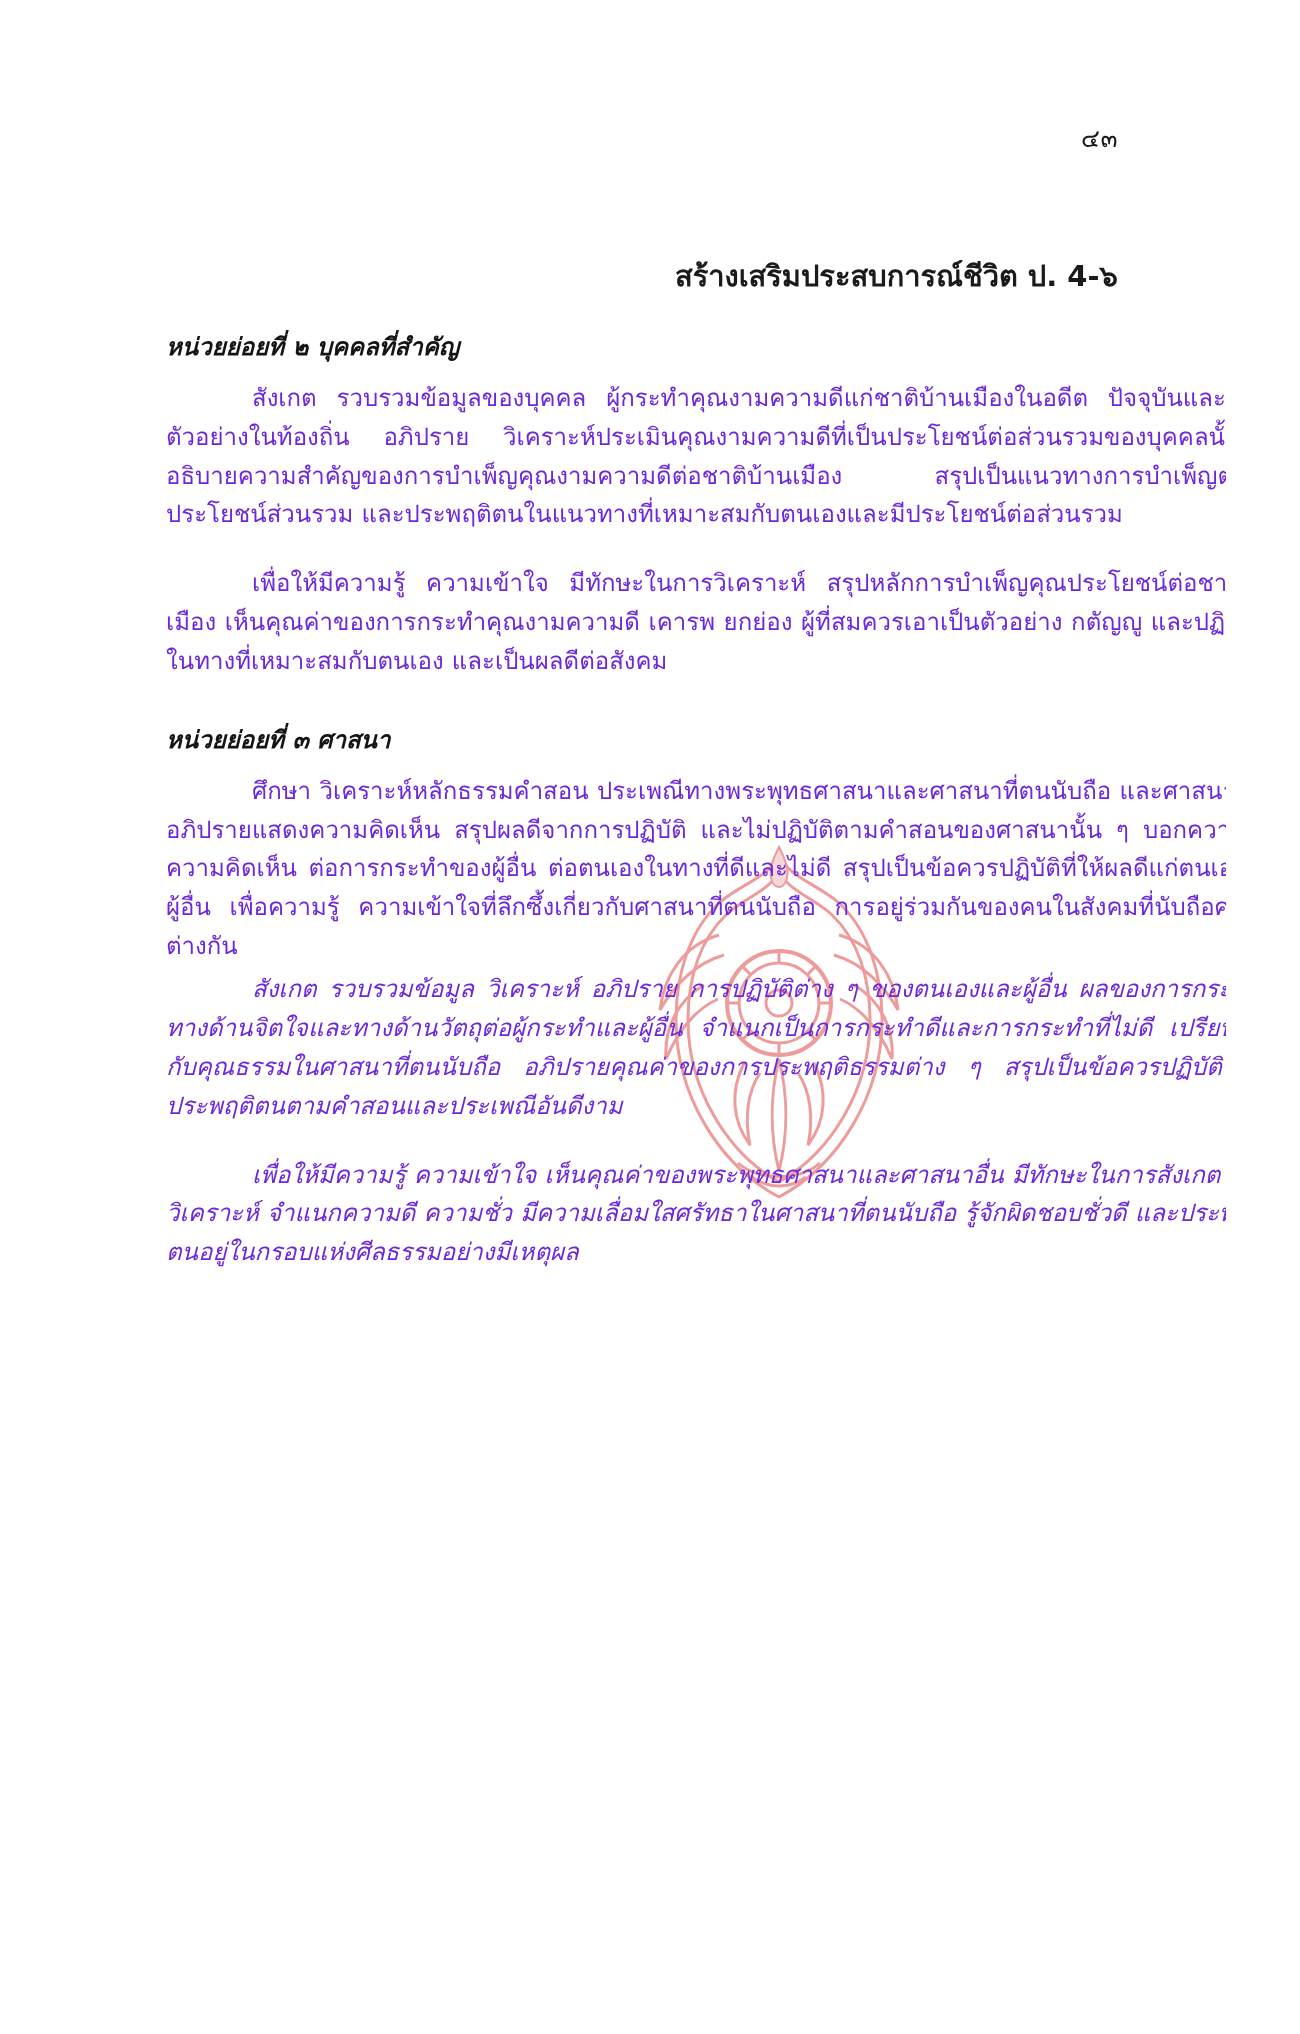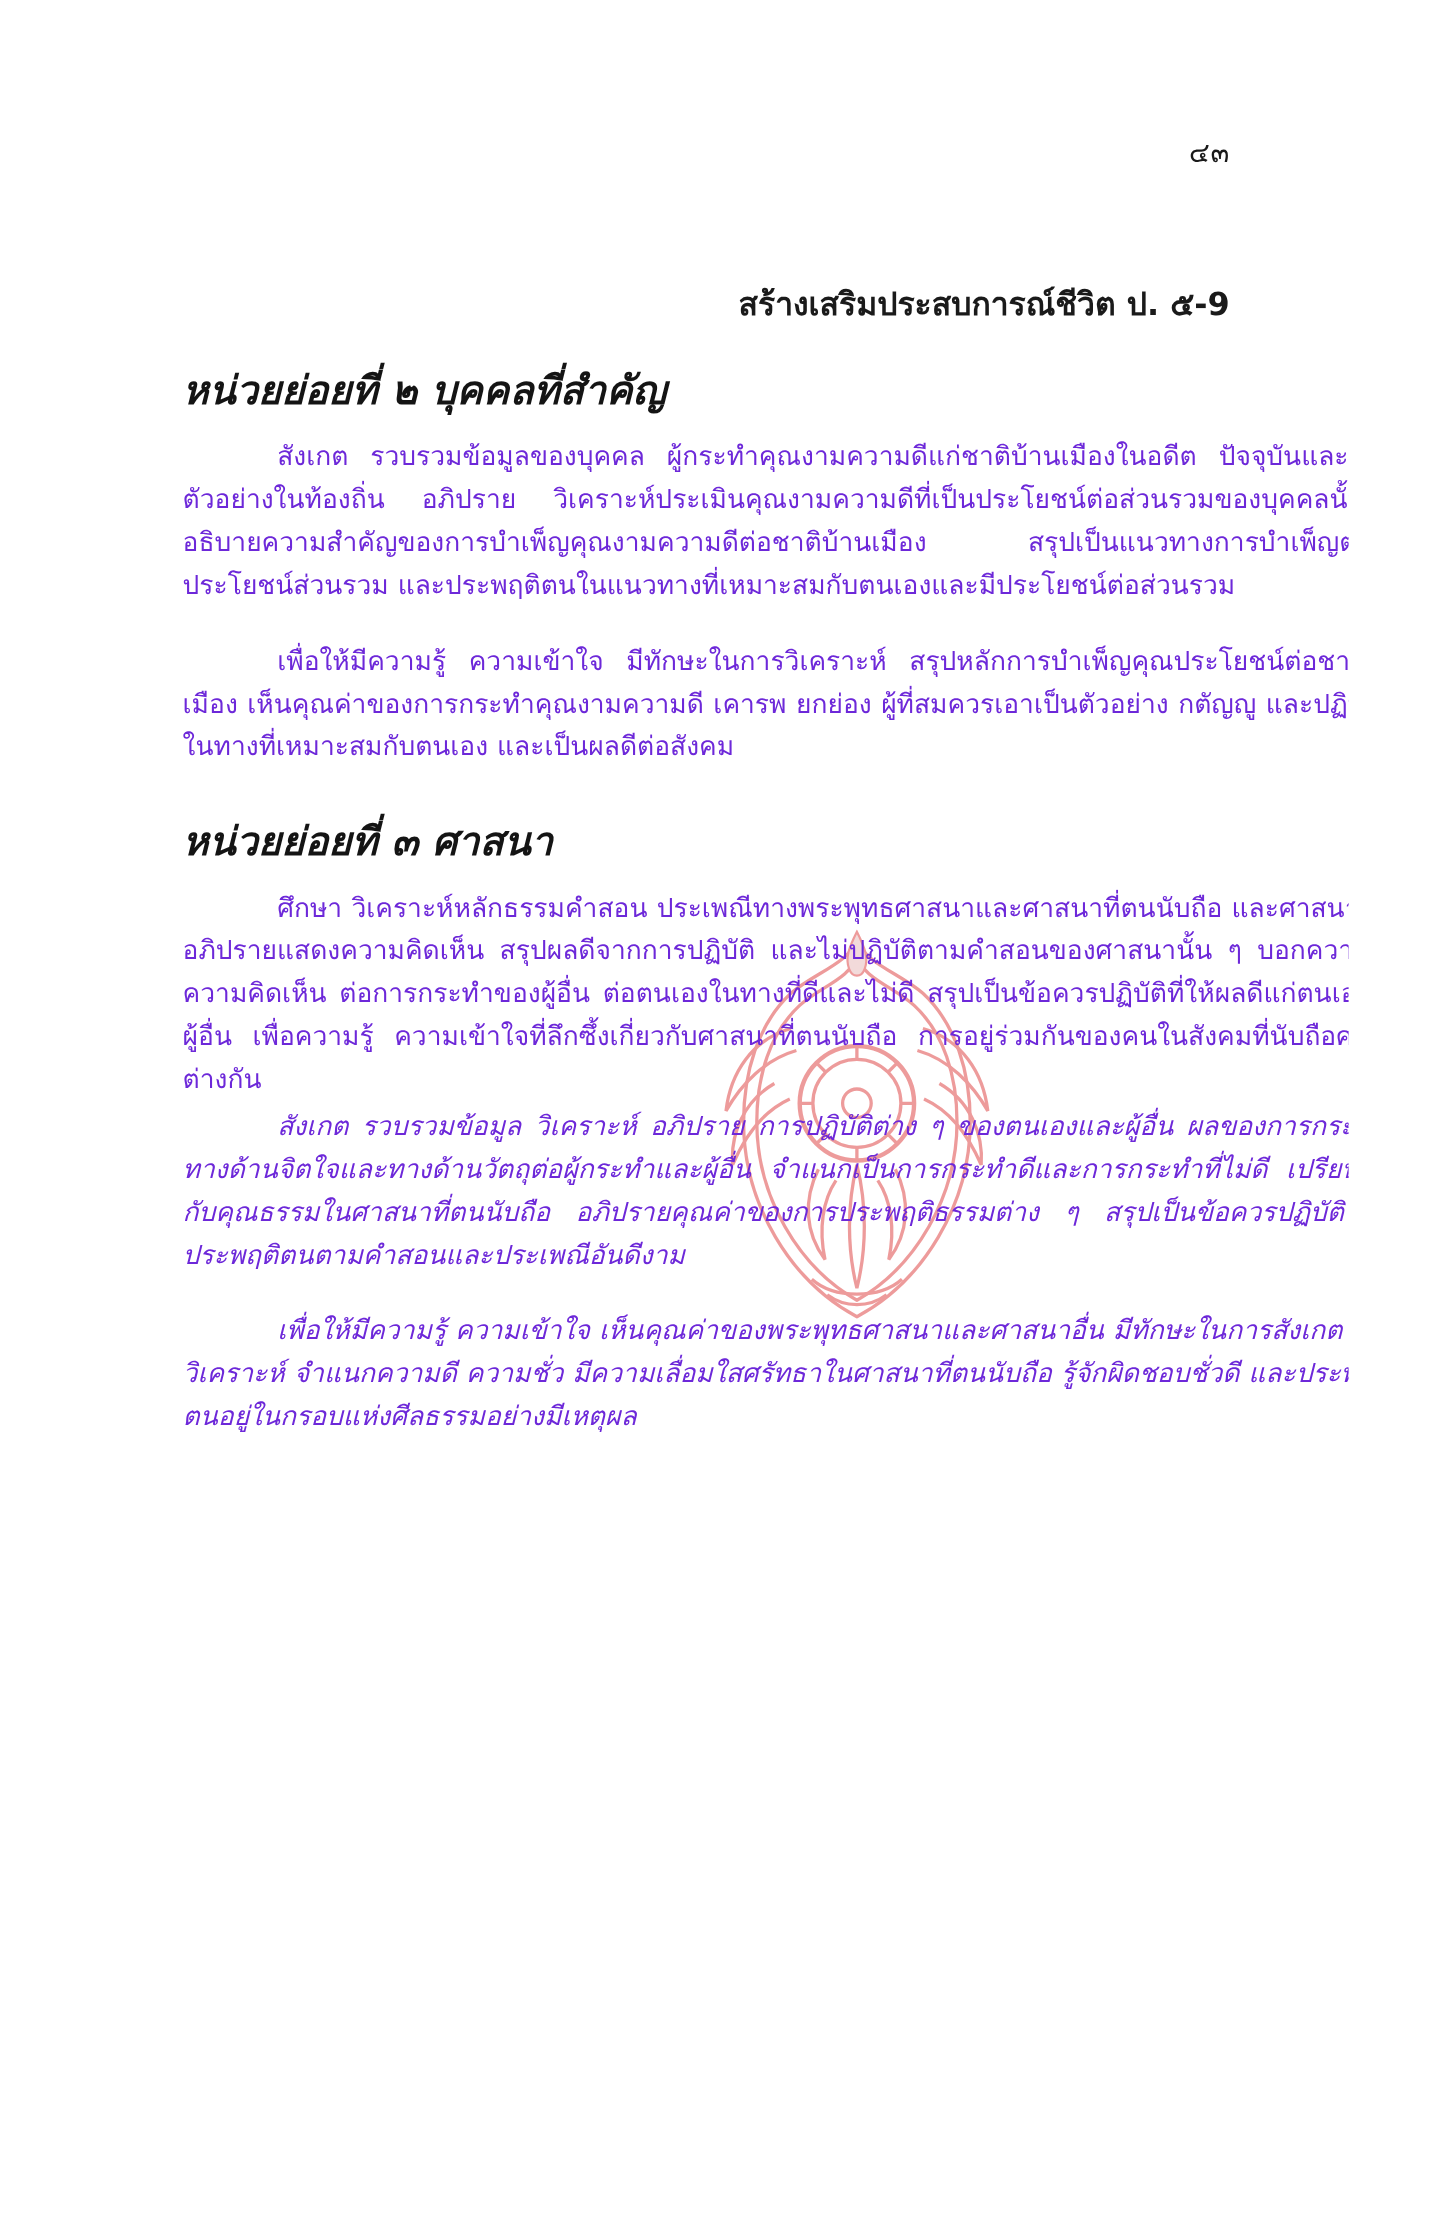--- a/index.html
+++ b/index.html
@@ -51,21 +51,21 @@
     color: #1a1a1a;
     white-space: nowrap;
   }
   .body-block {
     position: absolute;
     left: 92px;
     top: 330px;
     width: 1122px;
   }
   h2.sub-head {
-    font-size: 36px;
+    font-size: 24px;
     font-weight: bold;
     font-style: italic;
     margin: 0 0 14px 0;
     padding: 0;
     color: #141414;
     line-height: 1.45;
   }
   h2.sub-head.second {
     margin-top: 42px;
   }
@@ -120,21 +120,21 @@
       <path d="M180 218 C 194 246, 192 276, 174 300 C 180 272, 176 246, 164 228"></path>
       <path d="M145 214 C 136 250, 136 290, 145 326 C 154 290, 154 250, 145 214 Z"></path>
 
       <path d="M104 318 C 124 336, 166 336, 186 318"></path>
       <path d="M118 332 C 134 344, 156 344, 172 332"></path>
     </g>
   </svg>
 
   <div class="content">
     <div class="folio">๔๓</div>
-    <div class="running-head">สร้างเสริมประสบการณ์ชีวิต ป. ๕-9</div>
+    <div class="running-head">สร้างเสริมประสบการณ์ชีวิต ป. 4-๖</div>
 
     <div class="body-block">
 
       <h2 class="sub-head">หน่วยย่อยที่ ๒  บุคคลที่สำคัญ</h2>
       <p class="para">สังเกต  รวบรวมข้อมูลของบุคคล  ผู้กระทำคุณงามความดีแก่ชาติบ้านเมืองในอดีต ปัจจุบันและบุคคลตัวอย่างในท้องถิ่น  อภิปราย  วิเคราะห์ประเมินคุณงามความดีที่เป็นประโยชน์ต่อส่วนรวมของบุคคลนั้น ๆ อธิบายความสำคัญของการบำเพ็ญคุณงามความดีต่อชาติบ้านเมือง  สรุปเป็นแนวทางการบำเพ็ญตนเพื่อประโยชน์ส่วนรวม  และประพฤติตนในแนวทางที่เหมาะสมกับตนเองและมีประโยชน์ต่อส่วนรวม</p>
       <p class="para spaced">เพื่อให้มีความรู้  ความเข้าใจ  มีทักษะในการวิเคราะห์  สรุปหลักการบำเพ็ญคุณประโยชน์ต่อชาติบ้านเมือง  เห็นคุณค่าของการกระทำคุณงามความดี  เคารพ  ยกย่อง  ผู้ที่สมควรเอาเป็นตัวอย่าง กตัญญู และปฏิบัติตนในทางที่เหมาะสมกับตนเอง  และเป็นผลดีต่อสังคม</p>
 
       <h2 class="sub-head second">หน่วยย่อยที่ ๓  ศาสนา</h2>
       <p class="para">ศึกษา  วิเคราะห์หลักธรรมคำสอน   ประเพณีทางพระพุทธศาสนาและศาสนาที่ตนนับถือ และศาสนาอื่น ๆ อภิปรายแสดงความคิดเห็น  สรุปผลดีจากการปฏิบัติ  และไม่ปฏิบัติตามคำสอนของศาสนานั้น ๆ บอกความรู้สึก  ความคิดเห็น  ต่อการกระทำของผู้อื่น  ต่อตนเองในทางที่ดีและไม่ดี  สรุปเป็นข้อควรปฏิบัติที่ให้ผลดีแก่ตนเองและผู้อื่น  เพื่อความรู้  ความเข้าใจที่ลึกซึ้งเกี่ยวกับศาสนาที่ตนนับถือ  การอยู่ร่วมกันของคนในสังคมที่นับถือศาสนาต่างกัน</p>
       <p class="para tight">สังเกต  รวบรวมข้อมูล  วิเคราะห์  อภิปราย  การปฏิบัติต่าง ๆ ของตนเองและผู้อื่น ผลของการกระทำทั้งทางด้านจิตใจและทางด้านวัตถุต่อผู้กระทำและผู้อื่น  จำแนกเป็นการกระทำดีและการกระทำที่ไม่ดี  เปรียบเทียบกับคุณธรรมในศาสนาที่ตนนับถือ  อภิปรายคุณค่าของการประพฤติธรรมต่าง ๆ สรุปเป็นข้อควรปฏิบัติ   และประพฤติตนตามคำสอนและประเพณีอันดีงาม</p>

